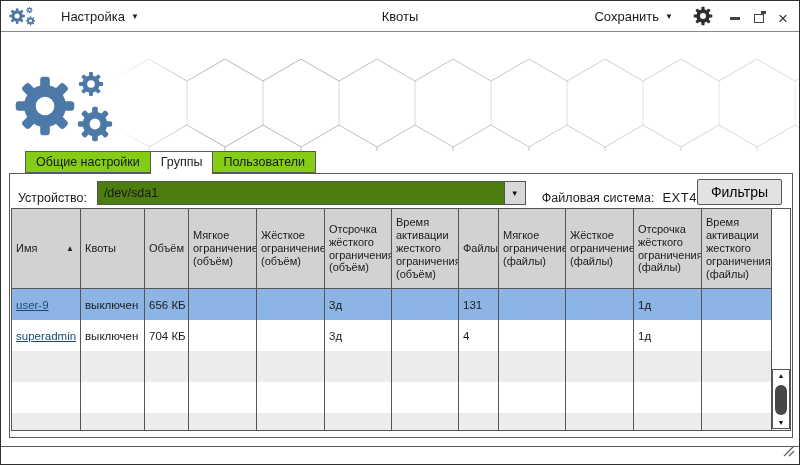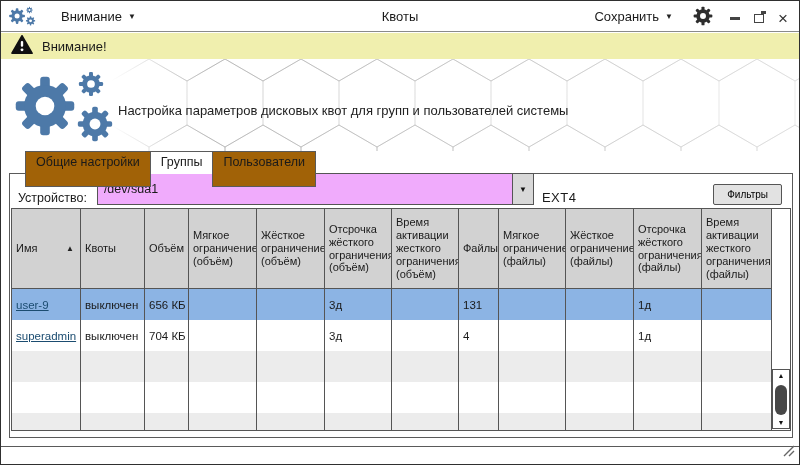--- a/index.html
+++ b/index.html
@@ -31,37 +31,37 @@
   .warntext{font-size:13px;}
   
   .hero{position:absolute;top:58px;left:0;right:0;height:92px;background:#fff;overflow:hidden;}
   .hexwrap{position:absolute;left:110px;top:0;right:0;bottom:0;}
   .hexfade{position:absolute;left:110px;top:0;right:0;bottom:0;
     background:linear-gradient(to right,#fff 0%,rgba(255,255,255,0) 14%,rgba(255,255,255,0.25) 60%,rgba(255,255,255,0.55) 100%);}
   .hero-gears{position:absolute;left:14px;top:5px;color:#4d79a8;}
   .hero-desc{position:absolute;left:117px;top:44px;font-size:13px;color:#222;z-index:2;}
   
   .tabs{position:absolute;top:150px;left:24px;display:flex;align-items:flex-start;z-index:3;}
-  .tab{height:36px;background:#a16207;border:1px solid #5a5a5a;padding:3px 10px;
+  .tab{height:22px;background:#84cc16;border:1px solid #5a5a5a;padding:3px 10px;
     font-size:12.5px;white-space:nowrap;cursor:default;}
   .tab + .tab{margin-left:-1px;}
   .tab.active{height:23px;background:#fff;border-bottom:none;z-index:4;position:relative;}
   
   .panel{position:absolute;top:172px;left:8px;width:784px;height:265px;border:1px solid #5a5a5a;background:#fff;}
   .toolbar{position:absolute;top:3px;left:0;right:0;height:28px;display:flex;align-items:flex-end;padding:0 6px 0 8px;}
   .dev-label{font-size:12.5px;margin-right:10px;white-space:nowrap;}
-  .combobox{position:relative;width:437px;height:32px;border:1px solid #555;background:#f0abfc;
+  .combobox{position:relative;width:437px;height:24px;border:1px solid #555;background:#4d7c0f;
     display:flex;align-items:center;}
   .combo-value{padding-left:6px;font-size:12.5px;}
   .combo-arrow{position:absolute;right:0;top:0;bottom:0;width:21px;background:#d8d8d8;border-left:1px solid #555;
     display:flex;align-items:center;justify-content:center;font-size:8px;color:#111;}
   .fs-label{font-size:12.5px;margin-left:16px;white-space:nowrap;}
   .fs-value{font-size:13px;margin-left:8px;letter-spacing:0.5px;}
   .filters-btn{margin-left:auto;margin-right:4px;background:#e2e2e2;border:1px solid #555;border-radius:2px;
-    font-size:10px;padding:4px 13px;font-family:"Liberation Sans",sans-serif;}
+    font-size:14px;padding:4px 13px;font-family:"Liberation Sans",sans-serif;}
   
   .quota-table{position:absolute;top:34px;left:1px;width:780px;height:223px;border:1px solid #555;background:#fff;}
   .thead{display:flex;height:80px;background:#d2d2d2;border-bottom:1px solid #555;width:760px;}
   .th{border-right:1px solid #555;display:flex;align-items:center;padding:2px 4px 2px 4px;
     font-size:11px;line-height:1.18;overflow:hidden;}
   .th > span:first-child{white-space:pre-line;}
   .sort{margin-left:auto;font-size:8px;padding-right:2px;color:#222;}
   .tbody{position:relative;height:141px;overflow:hidden;}
   .tr{display:flex;height:31px;width:760px;}
   .td{border-right:1px solid #555;display:flex;align-items:center;padding-left:4px;
@@ -102,21 +102,21 @@
 
   <div class="titlebar">
     <span class="appicon">
       <svg width="28" height="24" viewBox="0 0 104 84">
         <use href="#gear" transform="translate(30,42) scale(1.5)"></use>
         <use href="#gear" transform="translate(76,20) scale(0.62)"></use>
         <use href="#gear" transform="translate(80,60) scale(0.88)"></use>
       </svg>
     </span>
     <span class="menu-btn load-btn">
-      <span>Внимание</span>
+      <span>Настройка</span>
       <span class="arrow">▼</span>
     </span>
     <span class="win-title">Квоты</span>
     <span class="tb-right">
       <span class="menu-btn">
         <span>Сохранить</span>
         <span class="arrow">▼</span>
       </span>
       <span class="gear-btn">
         <svg width="20" height="20" viewBox="0 0 20 20">
@@ -130,30 +130,20 @@
         <span class="ctl">
             <span class="maxicon"></span>
           </span>
         <span class="ctl">
             <span class="closeicon">×</span>
           </span>
       </span>
     </span>
   </div>
 
-  <div class="warnbar">
-    <span>
-      <svg width="22" height="19" viewBox="0 0 24 21">
-        <path d="M12 1 L23 20 H1 Z" fill="#111" stroke="#111" stroke-linejoin="round" stroke-width="2"></path>
-        <rect x="10.7" y="6.5" width="2.6" height="6.5" rx="1.2" fill="#fff"></rect>
-        <circle cx="12" cy="16.4" r="1.6" fill="#fff"></circle>
-      </svg>
-    </span>
-    <span class="warntext">Внимание!</span>
-  </div>
 
   <div class="hero">
     <svg class="hexwrap" width="690" height="92">
       <defs>
         <pattern id="hexpat" width="76" height="132" patternUnits="userSpaceOnUse">
           <path d="M38 0 L76 22 L76 66 L38 88 L0 66 L0 22 Z
                    M76 66 L114 88 L114 132 L76 154 L38 132 L38 88 Z
                    M0 66 L38 88 L38 132 L0 154 L-38 132 L-38 88 Z
                    M76 -66 L114 -44 L114 0 L76 22 L38 0 L38 -44 Z
                    M0 -66 L38 -44 L38 0 L0 22 L-38 0 L-38 -44 Z" fill="none" stroke="#9a9a9a" stroke-width="0.8" opacity="0.55"></path>
@@ -162,38 +152,38 @@
       <rect x="0" y="-20" width="690" height="132" fill="url(#hexpat)"></rect>
     </svg>
     <div class="hexfade"></div>
     <span class="hero-gears">
       <svg width="104" height="84" viewBox="0 0 104 84">
         <use href="#gear" transform="translate(30,42) scale(1.5)"></use>
         <use href="#gear" transform="translate(76,20) scale(0.62)"></use>
         <use href="#gear" transform="translate(80,60) scale(0.88)"></use>
       </svg>
     </span>
-    <span class="hero-desc">Настройка параметров дисковых квот для групп и пользователей системы</span>
   </div>
 
   <div class="tabs">
     <div class="tab">Общие настройки</div>
     <div class="tab active">Группы</div>
     <div class="tab">Пользователи</div>
   </div>
 
   <div class="panel">
     <div class="toolbar">
       <span class="dev-label">Устройство:</span>
       <div class="combobox">
         <span class="combo-value">/dev/sda1</span>
         <span class="combo-arrow">
           <span>▼</span>
         </span>
       </div>
+      <span class="fs-label">Файловая система:</span>
       <span class="fs-value">EXT4</span>
       <button class="filters-btn">Фильтры</button>
     </div>
 
     <div class="quota-table">
       <div class="thead">
           <div class="th" style="width: 69px;">
             <span>Имя</span>
             <span class="sort">▲</span>
           </div>

